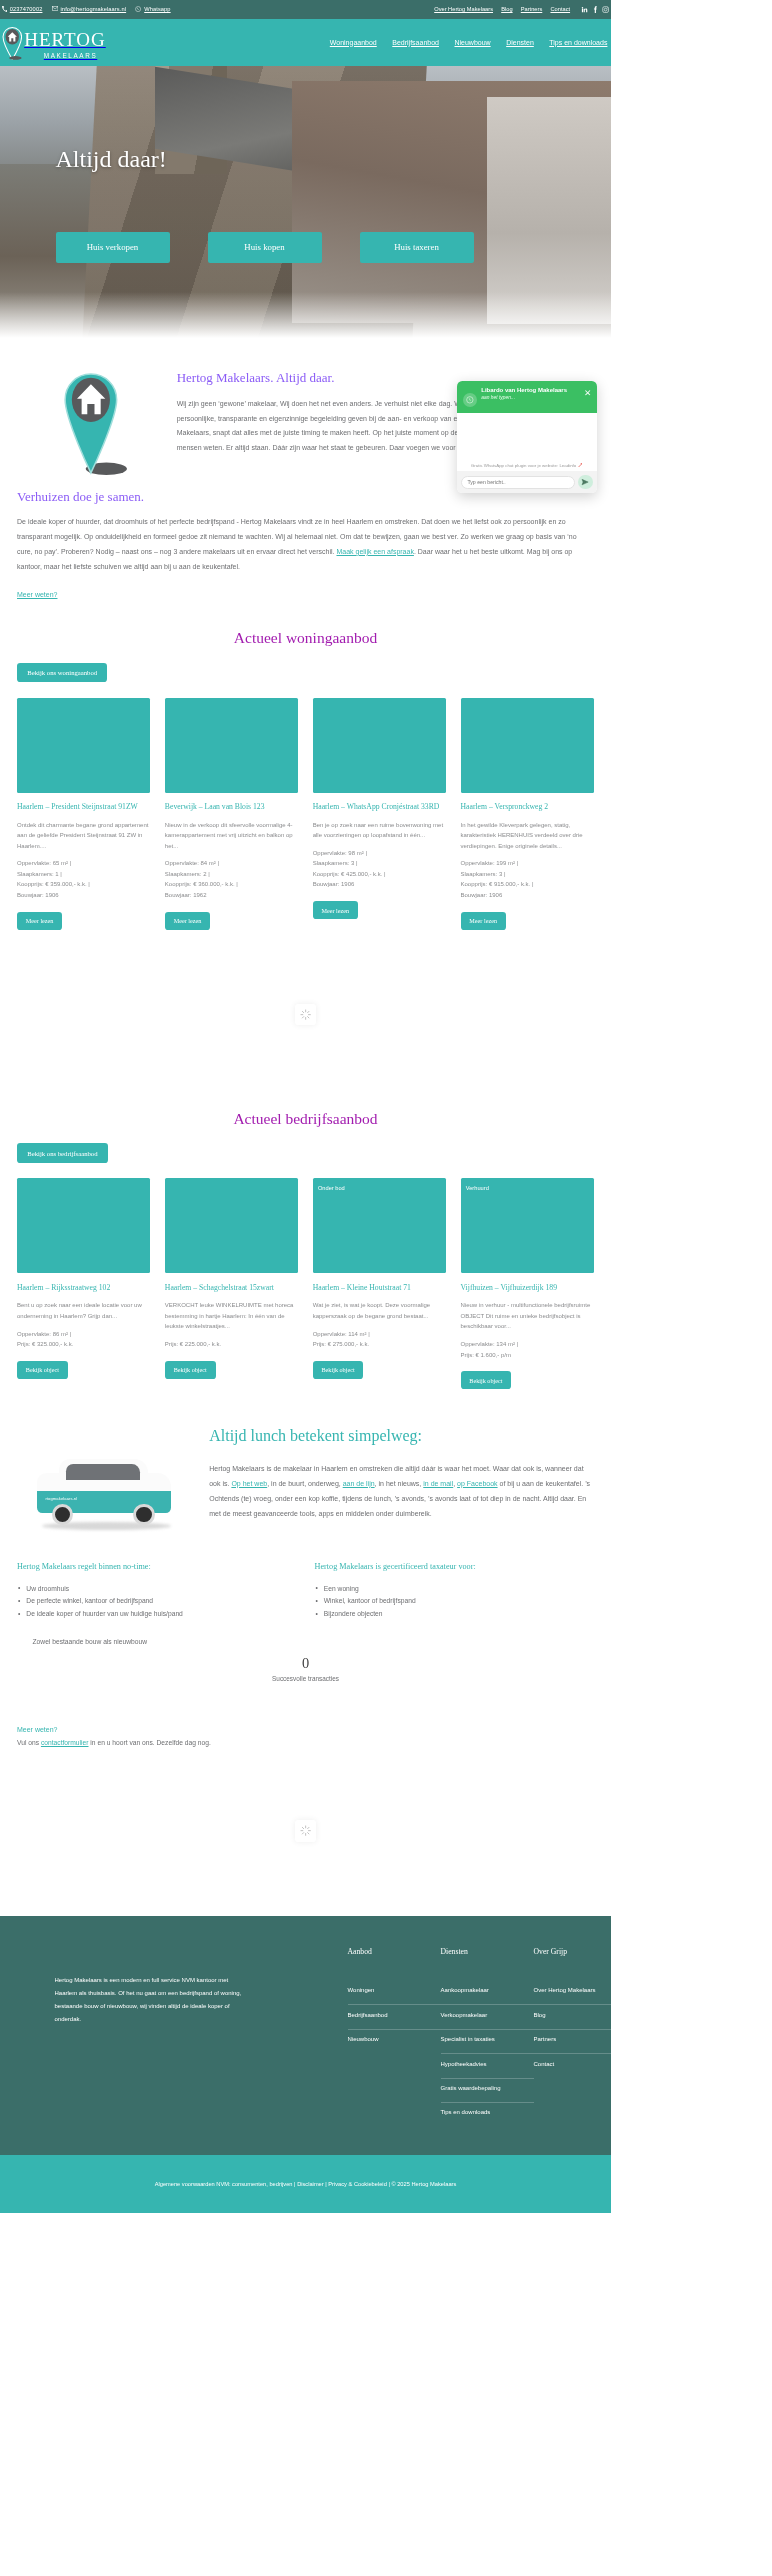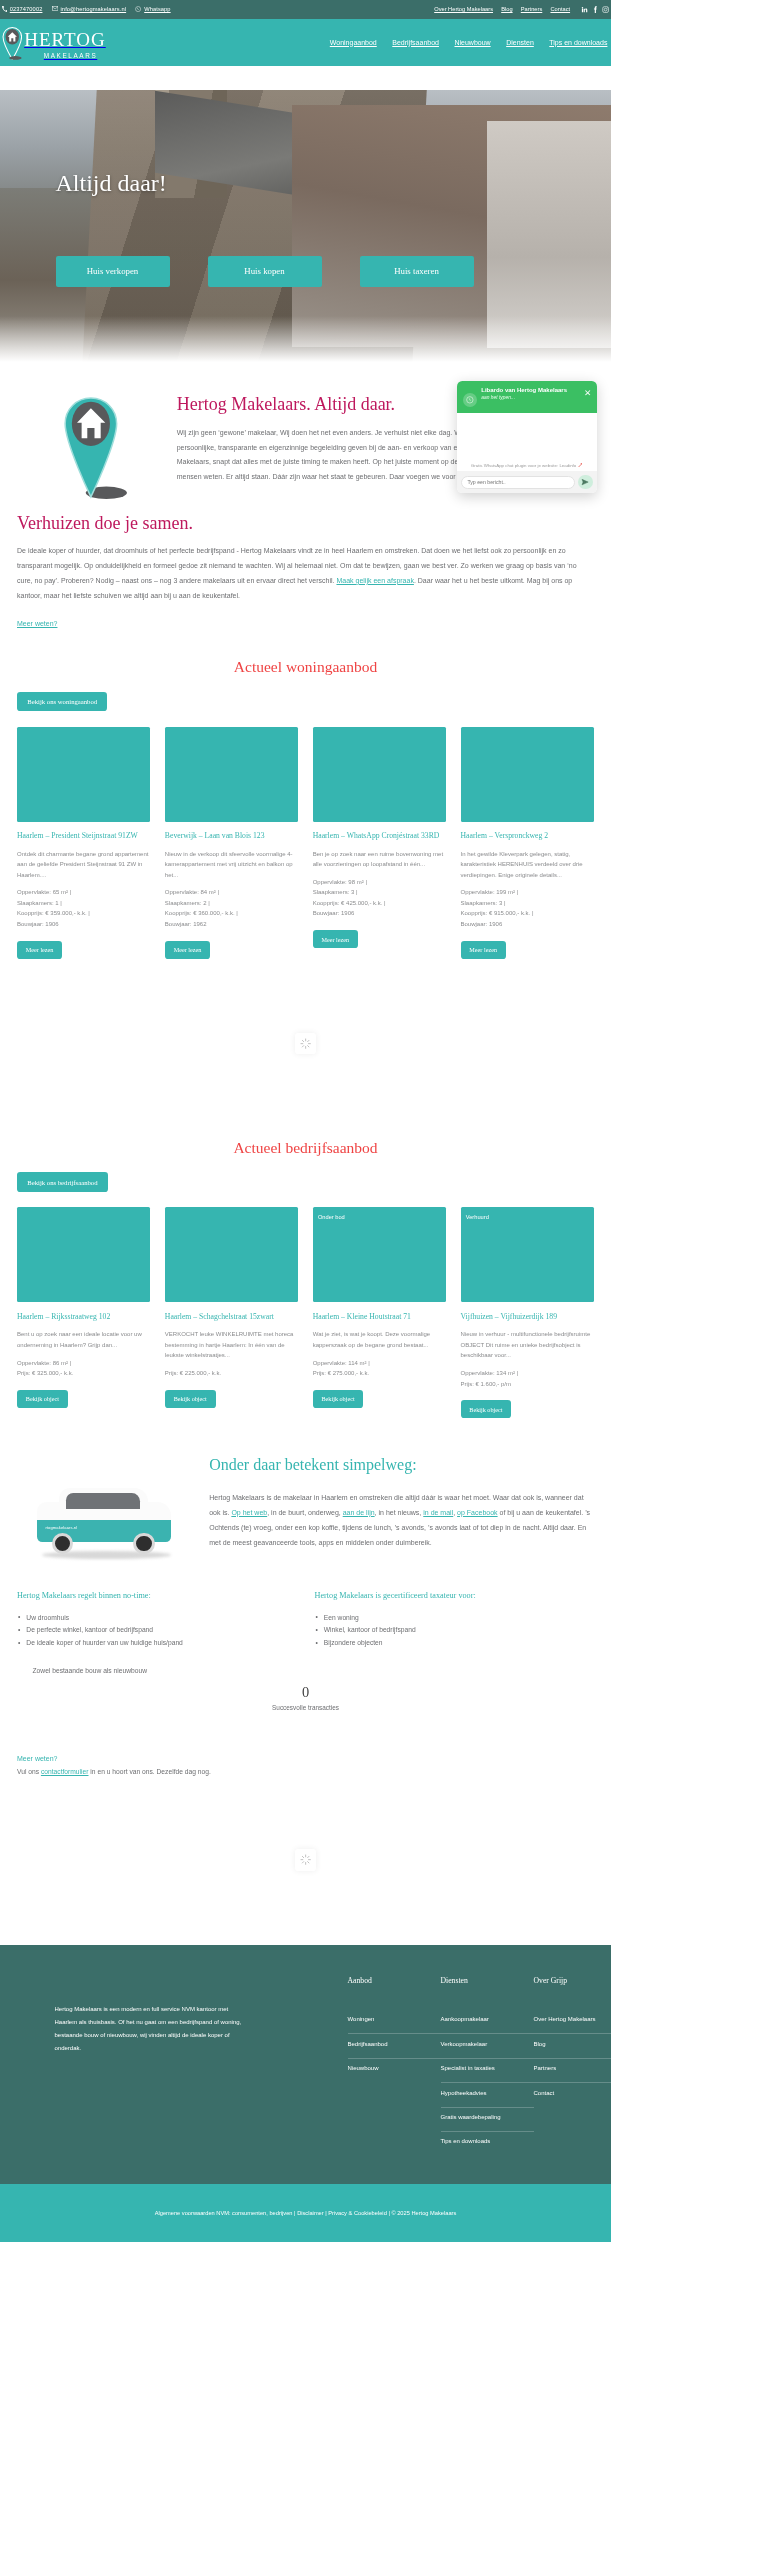--- a/index.html
+++ b/index.html
@@ -61,21 +61,20 @@
     color: #ffffff; font-size: 7px; white-space: nowrap;
     font-family: "Liberation Sans", sans-serif;
   }
 
   
   .hero {
     height: 272px;
     position: relative;
     overflow: hidden;
     background: linear-gradient(180deg,#8d96a0 0%, #7b7b75 38%, #6b6257 70%, #9a958c 100%);
-    margin-top: 24px;
   }
   .hero-sky {
     position: absolute; left:0; top:0; width: 100%; height: 98px;
     background: linear-gradient(180deg,#b9bfc4 0%, #9aa1a6 60%, #878b8b 100%);
   }
   .church {
     position: absolute; left: 90px; top: -15.5px; width: 330px; height: 289px;
     background:
       linear-gradient(105deg, rgba(255,255,255,.05) 0 20%, rgba(0,0,0,.12) 20% 42%, rgba(255,255,255,.04) 42% 62%, rgba(0,0,0,.15) 62% 100%),
       linear-gradient(180deg,#8f8477 0%, #7e7366 40%, #6f6558 100%);
@@ -175,38 +174,38 @@
   
   .intro { padding: 32px 0 0 0; }
   .intro .container { display: flex; align-items: flex-start; }
   .pin-col { width: 170px; flex: 0 0 170px; padding-left: 15.5px; padding-top: 3.1px;}
   .pin {
     width: 65px; height: 103px; position: relative; margin: 0 auto;
   }
   .intro-col { flex: 1; padding-left: 5.2px; padding-right: 15.5px;}
   h2.sec-title {
     font-family: "Liberation Serif", serif;
-    color: #be185d; font-size: 18px; font-weight: 400; margin-bottom: 11.3px;
+    color: #8b5cf6; font-size: 13px; font-weight: 400; margin-bottom: 11.3px;
   }
   p.body {
     font-size: 7px; line-height: 2.12; color: #6d6e71;
   }
   .intro2 { padding: 13.4px 0 0 0; }
   .intro2 .container { padding: 0 15.5px; }
   .intro2 h2.sec-title { margin-bottom: 10.3px; }
   a.tlink { color: #36b5b0; text-decoration: underline; }
   .meer-weten {
     color:#36b5b0; font-size: 7px; margin-top: 16.5px; display:inline-block;
   }
 
   
   .listings { padding: 30px 0 0 0; }
   h2.center-title {
     font-family: "Liberation Serif", serif;
-    color: #ef4444; font-size: 15.5px; font-weight: 400; text-align: center;
+    color: #a21caf; font-size: 15.5px; font-weight: 400; text-align: center;
     margin-bottom: 15.5px;
   }
   .btn-pill {
     display:inline-flex; align-items:center; justify-content:center;
     background:#36b5b0; color:#fff; border:none; cursor:pointer;
     font-family: "Liberation Serif", serif;
     border-radius: 3.1px;
   }
   .btn-aanbod { height: 19.6px; padding: 0 10.3px; font-size: 6.7px; margin-left: 15.5px; }
   .cards {
@@ -667,21 +666,21 @@
           <div class="car-body"></div>
           <div class="car-roof"></div>
           <div class="car-win"></div>
           <div class="car-txt">rtogmakelaars.nl</div>
           <div class="car-w1"></div>
           <div class="car-w2"></div>
         </div>
       </div>
       <div class="altijd-col">
         <h2 class="big-title">
-          <div>Onder daar betekent simpelweg:</div>
+          <div>Altijd lunch betekent simpelweg:</div>
         </h2>
         <p class="body"><span>Hertog Makelaars is de makelaar in Haarlem en omstreken die altijd dáár is waar het moet. Waar dat ook is, wanneer dat ook is. </span><a class="tlink" href="#">Op het web</a><span>, in de buurt, onderweg, </span><a class="tlink" href="#">aan de lijn</a><span>, in het nieuws, </span><a class="tlink" href="#">in de mail</a><span>, </span><a class="tlink" href="#">op Facebook</a><span> of bij u aan de keukentafel. ’s Ochtends (te) vroeg, onder een kop koffie, tijdens de lunch, ’s avonds, ’s avonds laat of tot diep in de nacht. Altijd daar. En met de meest geavanceerde tools, apps en middelen onder duimbereik.</span></p>
       </div>
     </div>
   </div>
 
   <div class="cols2">
     <div class="container">
       <div class="col2">
         <h3 class="col-title">Hertog Makelaars regelt binnen no-time:</h3>

